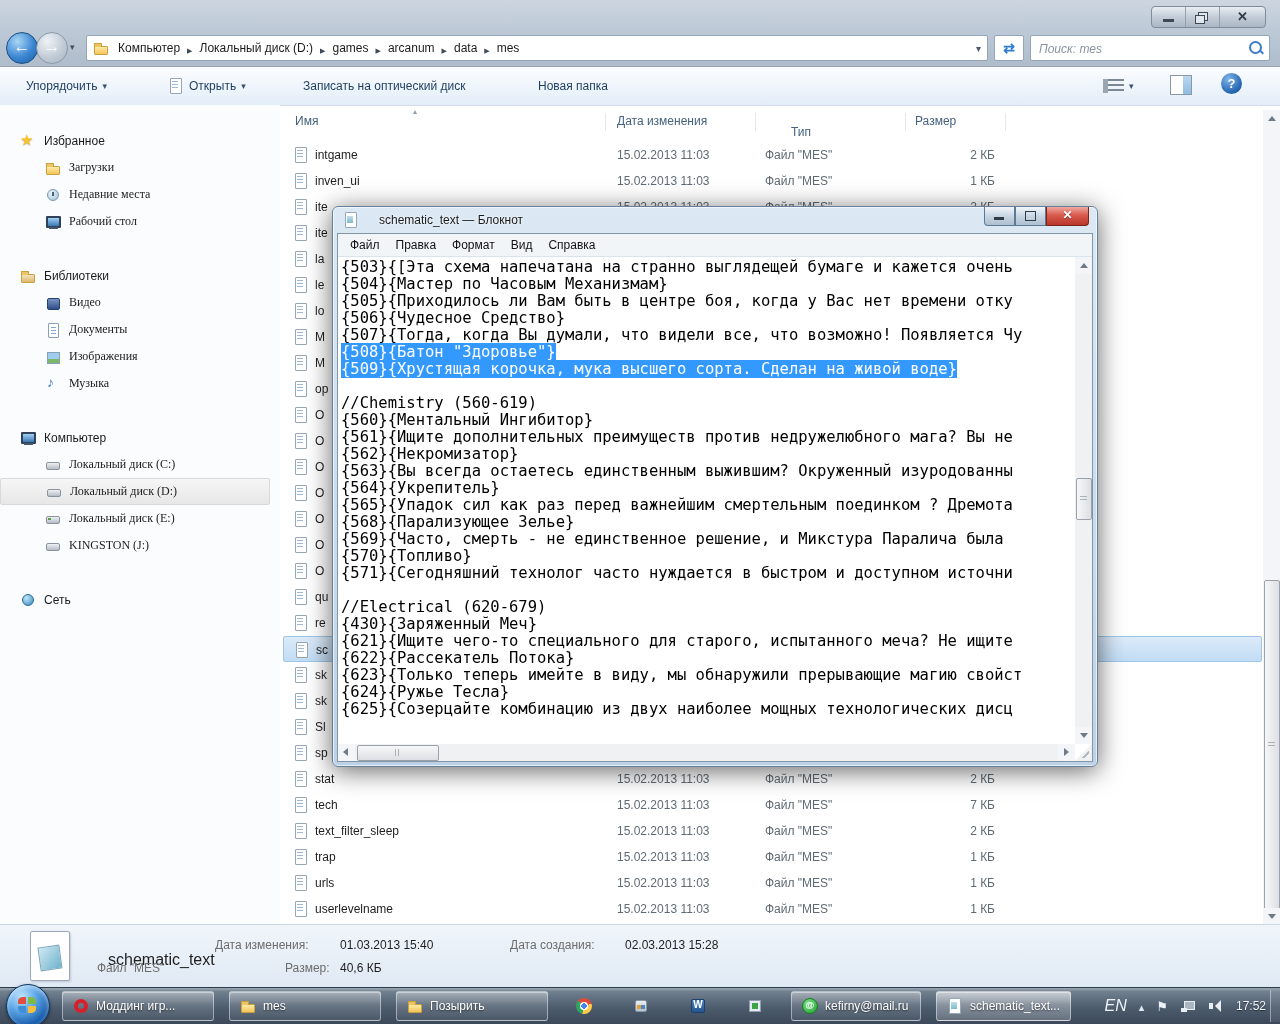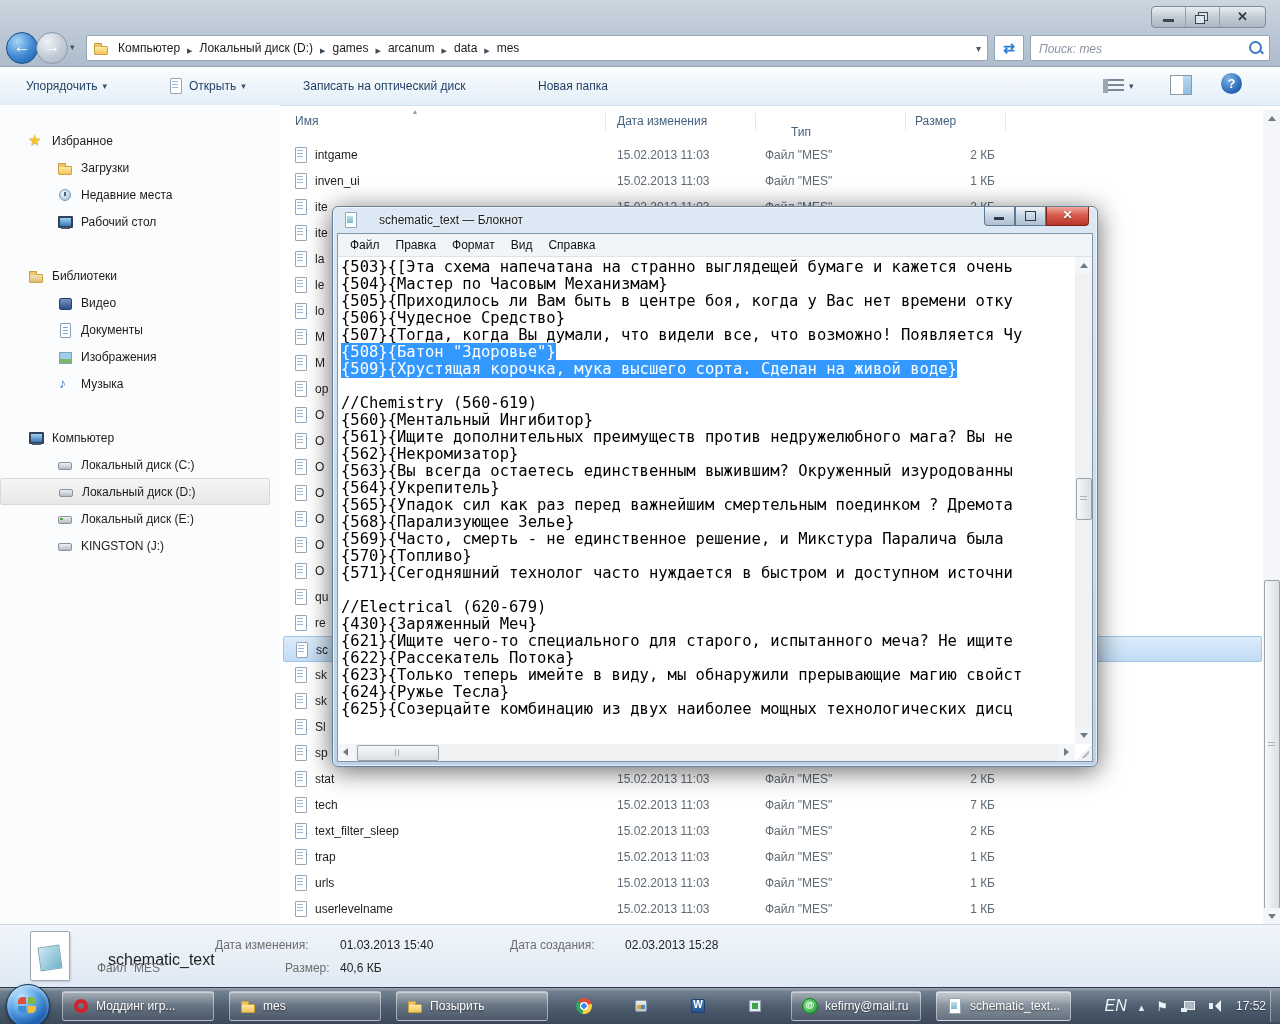--- a/index.html
+++ b/index.html
@@ -53,22 +53,22 @@
   #prev-btn{position:absolute;right:88px;top:8px;width:20px;height:18px;border:1px solid #8a97a5;background:#fff;}
   #prev-btn::after{content:"";position:absolute;right:0;top:0;bottom:0;width:8px;background:linear-gradient(#bcd8ef,#8fbce2);}
   #help-btn{position:absolute;right:38px;top:6px;width:21px;height:21px;border-radius:50%;
     background:radial-gradient(circle at 35% 28%,#7fb4e8,#2363b0 70%,#174a8a);color:#fff;text-align:center;
     font-size:13px;font-weight:bold;line-height:21px;}
   #help-btn::before{content:"?";}
   
   #nav-pane{position:absolute;left:0;top:105px;width:280px;bottom:99px;background:#fafcfe;padding-top:22px;box-sizing:border-box;overflow:hidden;}
   .nav-group{margin-top:27px;} .nav-group.first{margin-top:0;}
   .nav-row{display:flex;align-items:center;height:27px;font-size:12px;color:#1c1c1c;}
-  .nav-row.group{padding-left:28px;}
-  .nav-row.child{padding-left:57px;}
+  .nav-row.group{padding-left:20px;}
+  .nav-row.child{padding-left:45px;font-family:Liberation Serif, serif;}
   .nav-row .lbl{margin-left:8px;white-space:nowrap;}
   .nav-row.child.selected{background:linear-gradient(#f6f6f6,#e7e7e7);border:1px solid #d9d9d9;border-radius:2px;
     margin-right:10px;height:25px;}
   
   .ic{display:inline-block;width:16px;height:16px;position:relative;flex:0 0 16px;}
   .ic-star::before{content:"★";position:absolute;left:0;top:-2px;color:#f8c32c;font-size:15px;text-shadow:0 1px 1px rgba(130,90,0,.5);}
   .ic-folder::before, .ic-lib::before{content:"";position:absolute;left:1px;top:6px;width:12px;height:7px;
     background:linear-gradient(#fdeaa5,#f3c55a);border:1px solid #c9a23f;border-radius:1px;}
   .ic-folder::after, .ic-lib::after{content:"";position:absolute;left:1px;top:3px;width:6px;height:3px;
     background:#eec467;border:1px solid #c9a23f;border-bottom:none;border-radius:1px 1px 0 0;}
@@ -342,20 +342,26 @@
         </div>
         <div class="nav-row child">
           <span class="ic ic-usb"></span>
           <span class="lbl">Локальный диск (E:)</span>
         </div>
         <div class="nav-row child">
           <span class="ic ic-disk"></span>
           <span class="lbl">KINGSTON (J:)</span>
         </div>
       </div>
+      <div class="nav-group">
+        <div class="nav-row group">
+          <span class="ic ic-net"></span>
+          <span class="lbl">Сеть</span>
+        </div>
+      </div>
     </div>
 
   <div id="col-headers">
     <span class="sort-glyph"></span>
     <span class="cdiv d1"></span>
     <span class="cdiv d2"></span>
     <span class="cdiv d3"></span>
     <span class="cdiv d4"></span>
   <span class="col col0">Имя</span>
       <span class="col col1">Дата изменения</span>

